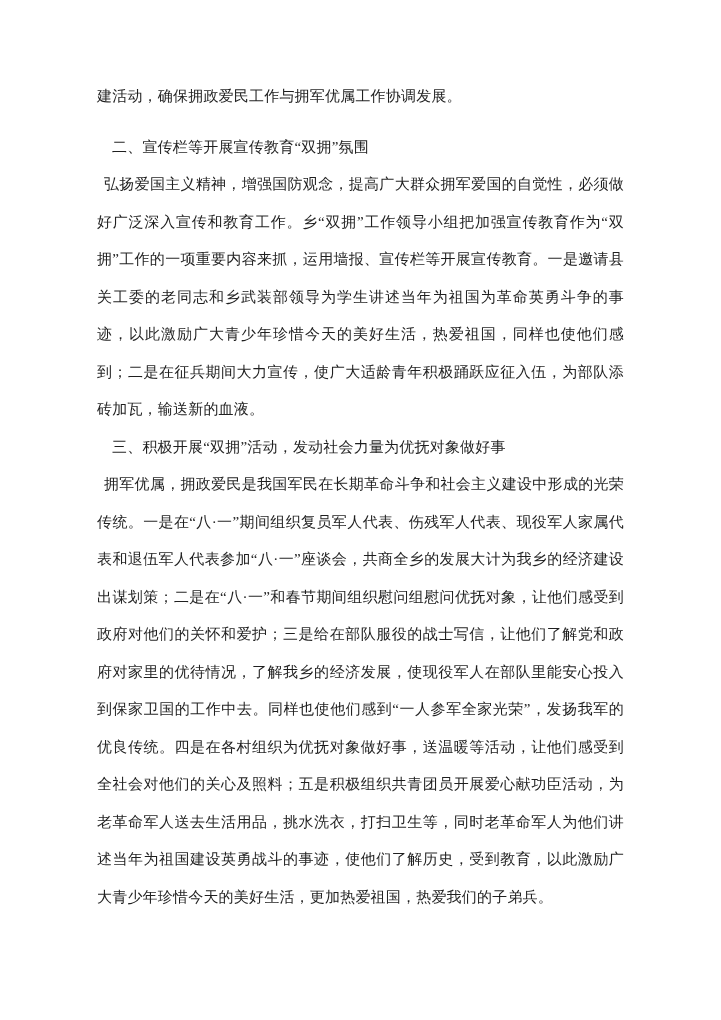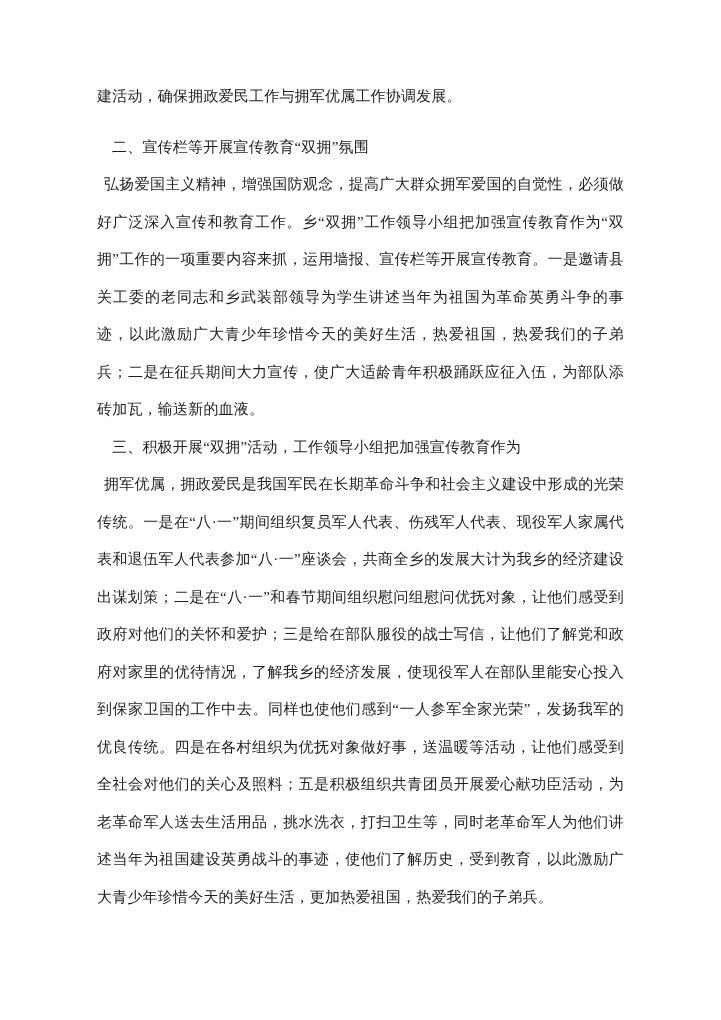--- a/index.html
+++ b/index.html
@@ -50,17 +50,17 @@
     text-indent: 7px;
   }
 </style>
 </head>
 <body>
 
 <div class="page">
   <div class="doc">
     <p class="para continuation">建活动，确保拥政爱民工作与拥军优属工作协调发展。</p>
     <p class="para heading">二、宣传栏等开展宣传教育“双拥”氛围</p>
-    <p class="para body-para">弘扬爱国主义精神，增强国防观念，提高广大群众拥军爱国的自觉性，必须做好广泛深入宣传和教育工作。乡“双拥”工作领导小组把加强宣传教育作为“双拥”工作的一项重要内容来抓，运用墙报、宣传栏等开展宣传教育。一是邀请县关工委的老同志和乡武装部领导为学生讲述当年为祖国为革命英勇斗争的事迹，以此激励广大青少年珍惜今天的美好生活，热爱祖国，热爱我们的子弟兵；二是在征兵期间大力宣传，使广大适龄青年积极踊跃应征入伍，为部队添砖加瓦，输送新的血液。</p>
-    <p class="para heading">三、积极开展“双拥”活动，工作领导小组把加强宣传教育作为</p>
+    <p class="para body-para">弘扬爱国主义精神，增强国防观念，提高广大群众拥军爱国的自觉性，必须做好广泛深入宣传和教育工作。乡“双拥”工作领导小组把加强宣传教育作为“双拥”工作的一项重要内容来抓，运用墙报、宣传栏等开展宣传教育。一是邀请县关工委的老同志和乡武装部领导为学生讲述当年为祖国为革命英勇斗争的事迹，以此激励广大青少年珍惜今天的美好生活，热爱祖国，同样也使他们感到；二是在征兵期间大力宣传，使广大适龄青年积极踊跃应征入伍，为部队添砖加瓦，输送新的血液。</p>
+    <p class="para heading">三、积极开展“双拥”活动，发动社会力量为优抚对象做好事</p>
     <p class="para body-para">拥军优属，拥政爱民是我国军民在长期革命斗争和社会主义建设中形成的光荣传统。一是在“八·一”期间组织复员军人代表、伤残军人代表、现役军人家属代表和退伍军人代表参加“八·一”座谈会，共商全乡的发展大计为我乡的经济建设出谋划策；二是在“八·一”和春节期间组织慰问组慰问优抚对象，让他们感受到政府对他们的关怀和爱护；三是给在部队服役的战士写信，让他们了解党和政府对家里的优待情况，了解我乡的经济发展，使现役军人在部队里能安心投入到保家卫国的工作中去。同样也使他们感到“一人参军全家光荣”，发扬我军的优良传统。四是在各村组织为优抚对象做好事，送温暖等活动，让他们感受到全社会对他们的关心及照料；五是积极组织共青团员开展爱心献功臣活动，为老革命军人送去生活用品，挑水洗衣，打扫卫生等，同时老革命军人为他们讲述当年为祖国建设英勇战斗的事迹，使他们了解历史，受到教育，以此激励广大青少年珍惜今天的美好生活，更加热爱祖国，热爱我们的子弟兵。</p>
   </div>
 </div>
 
 </body></html>

